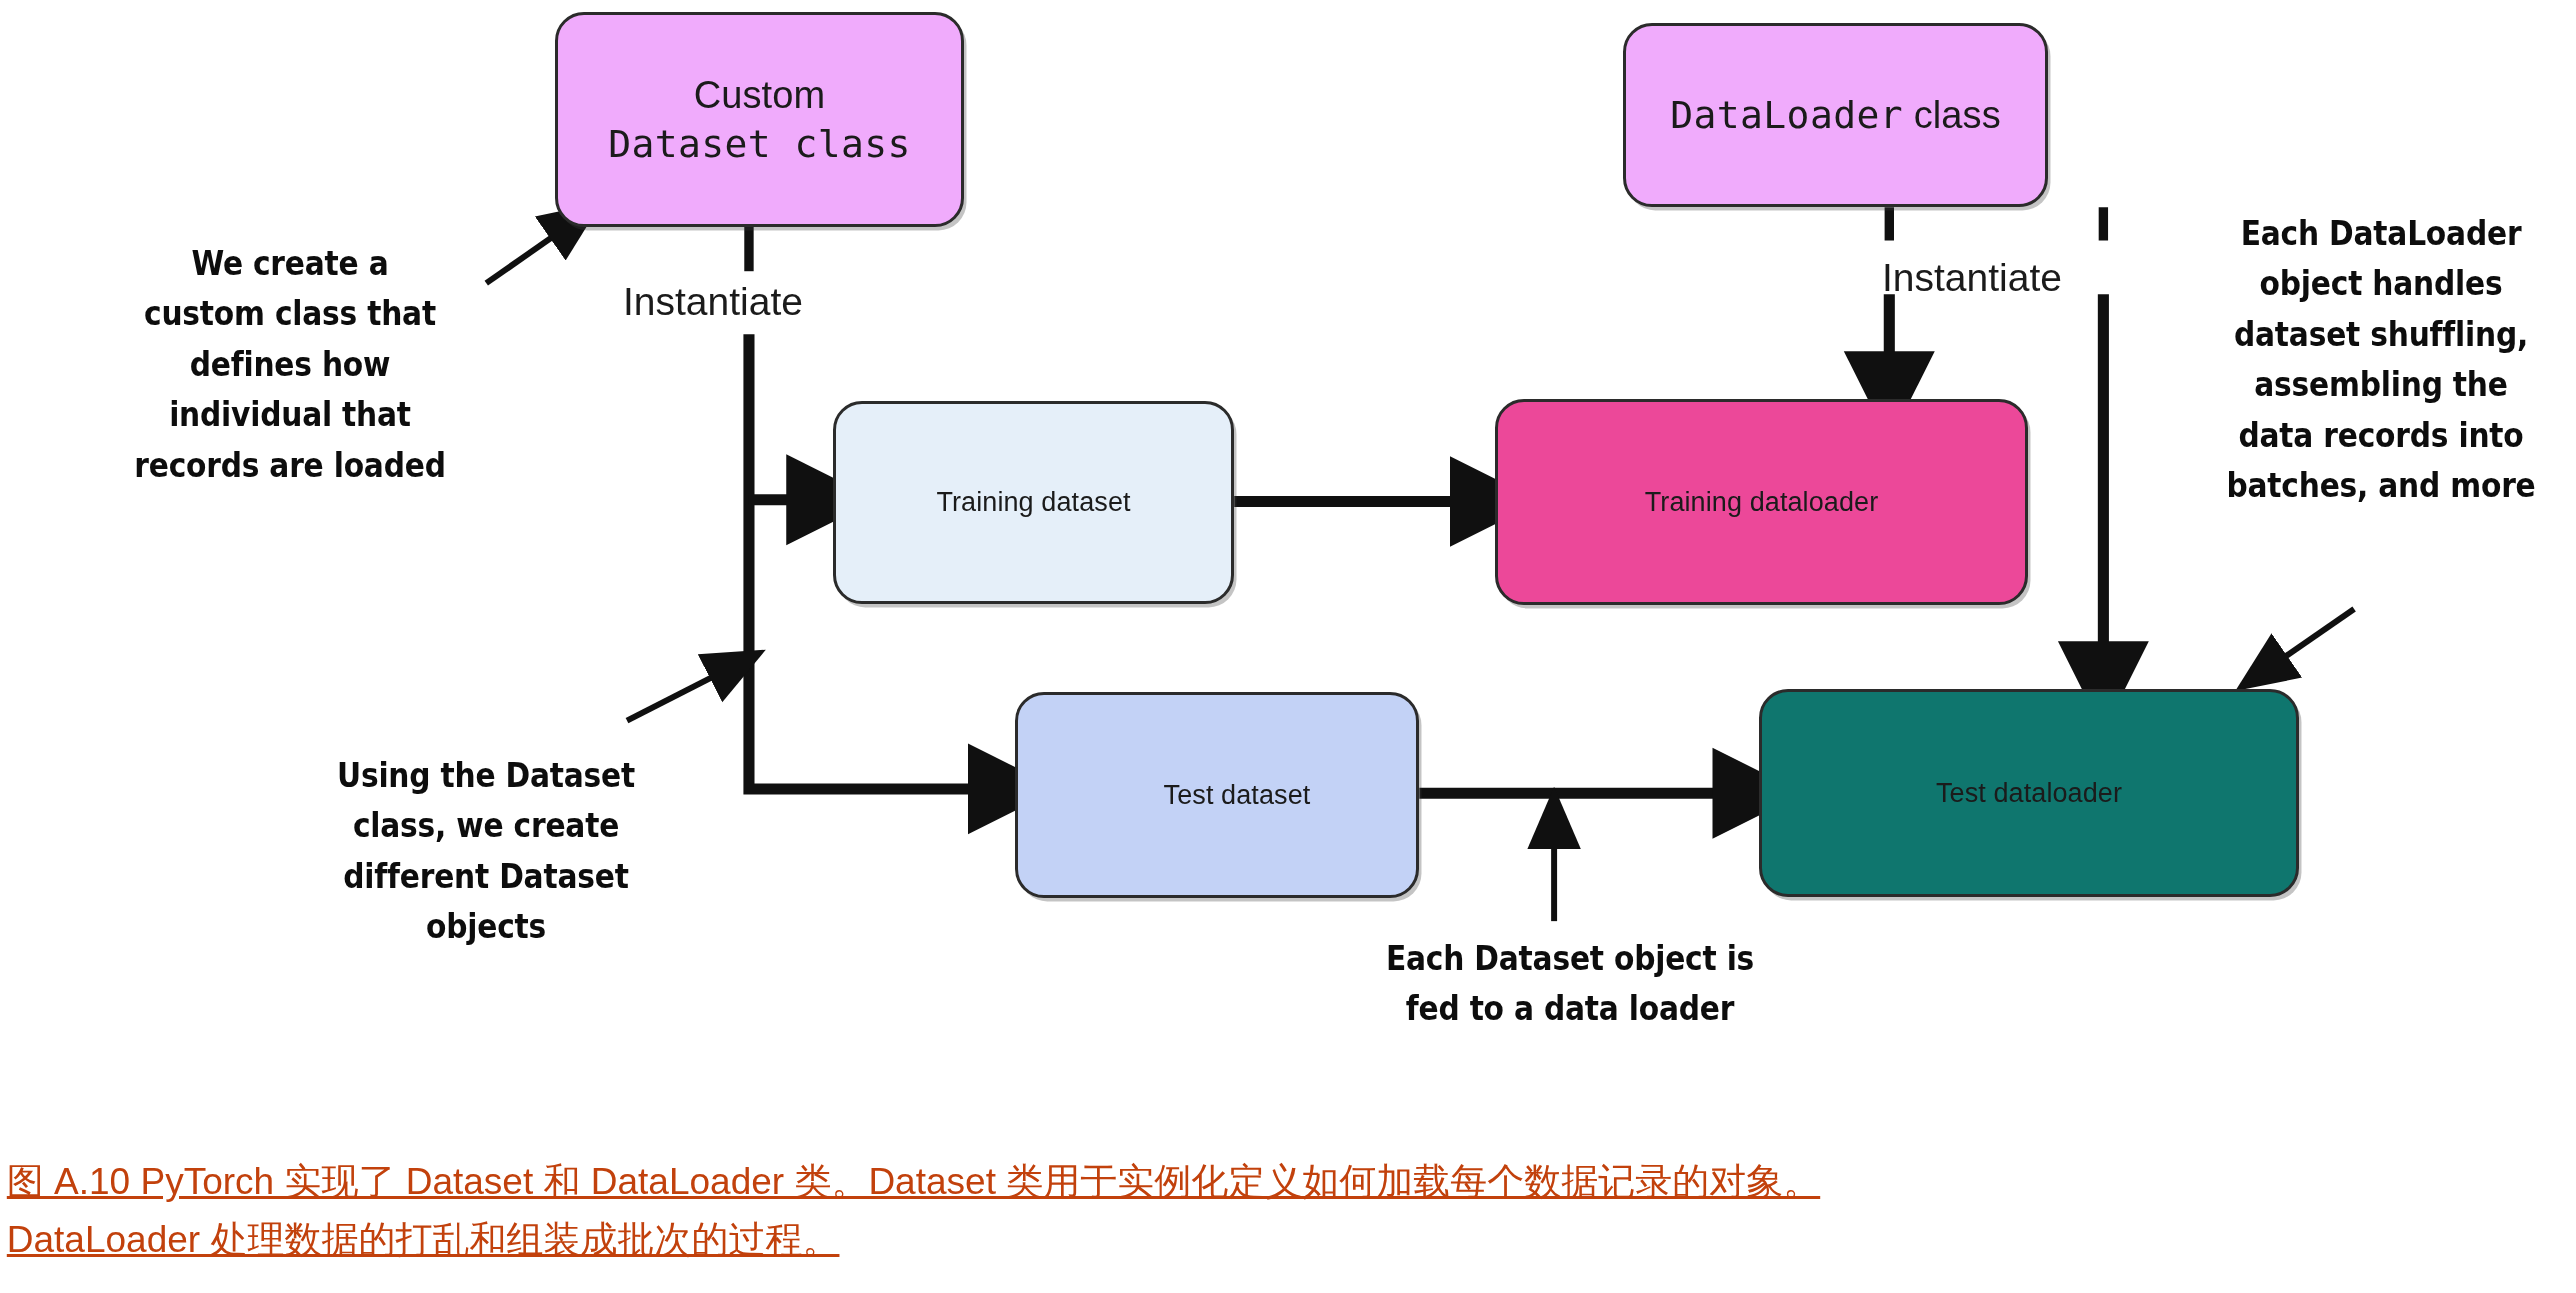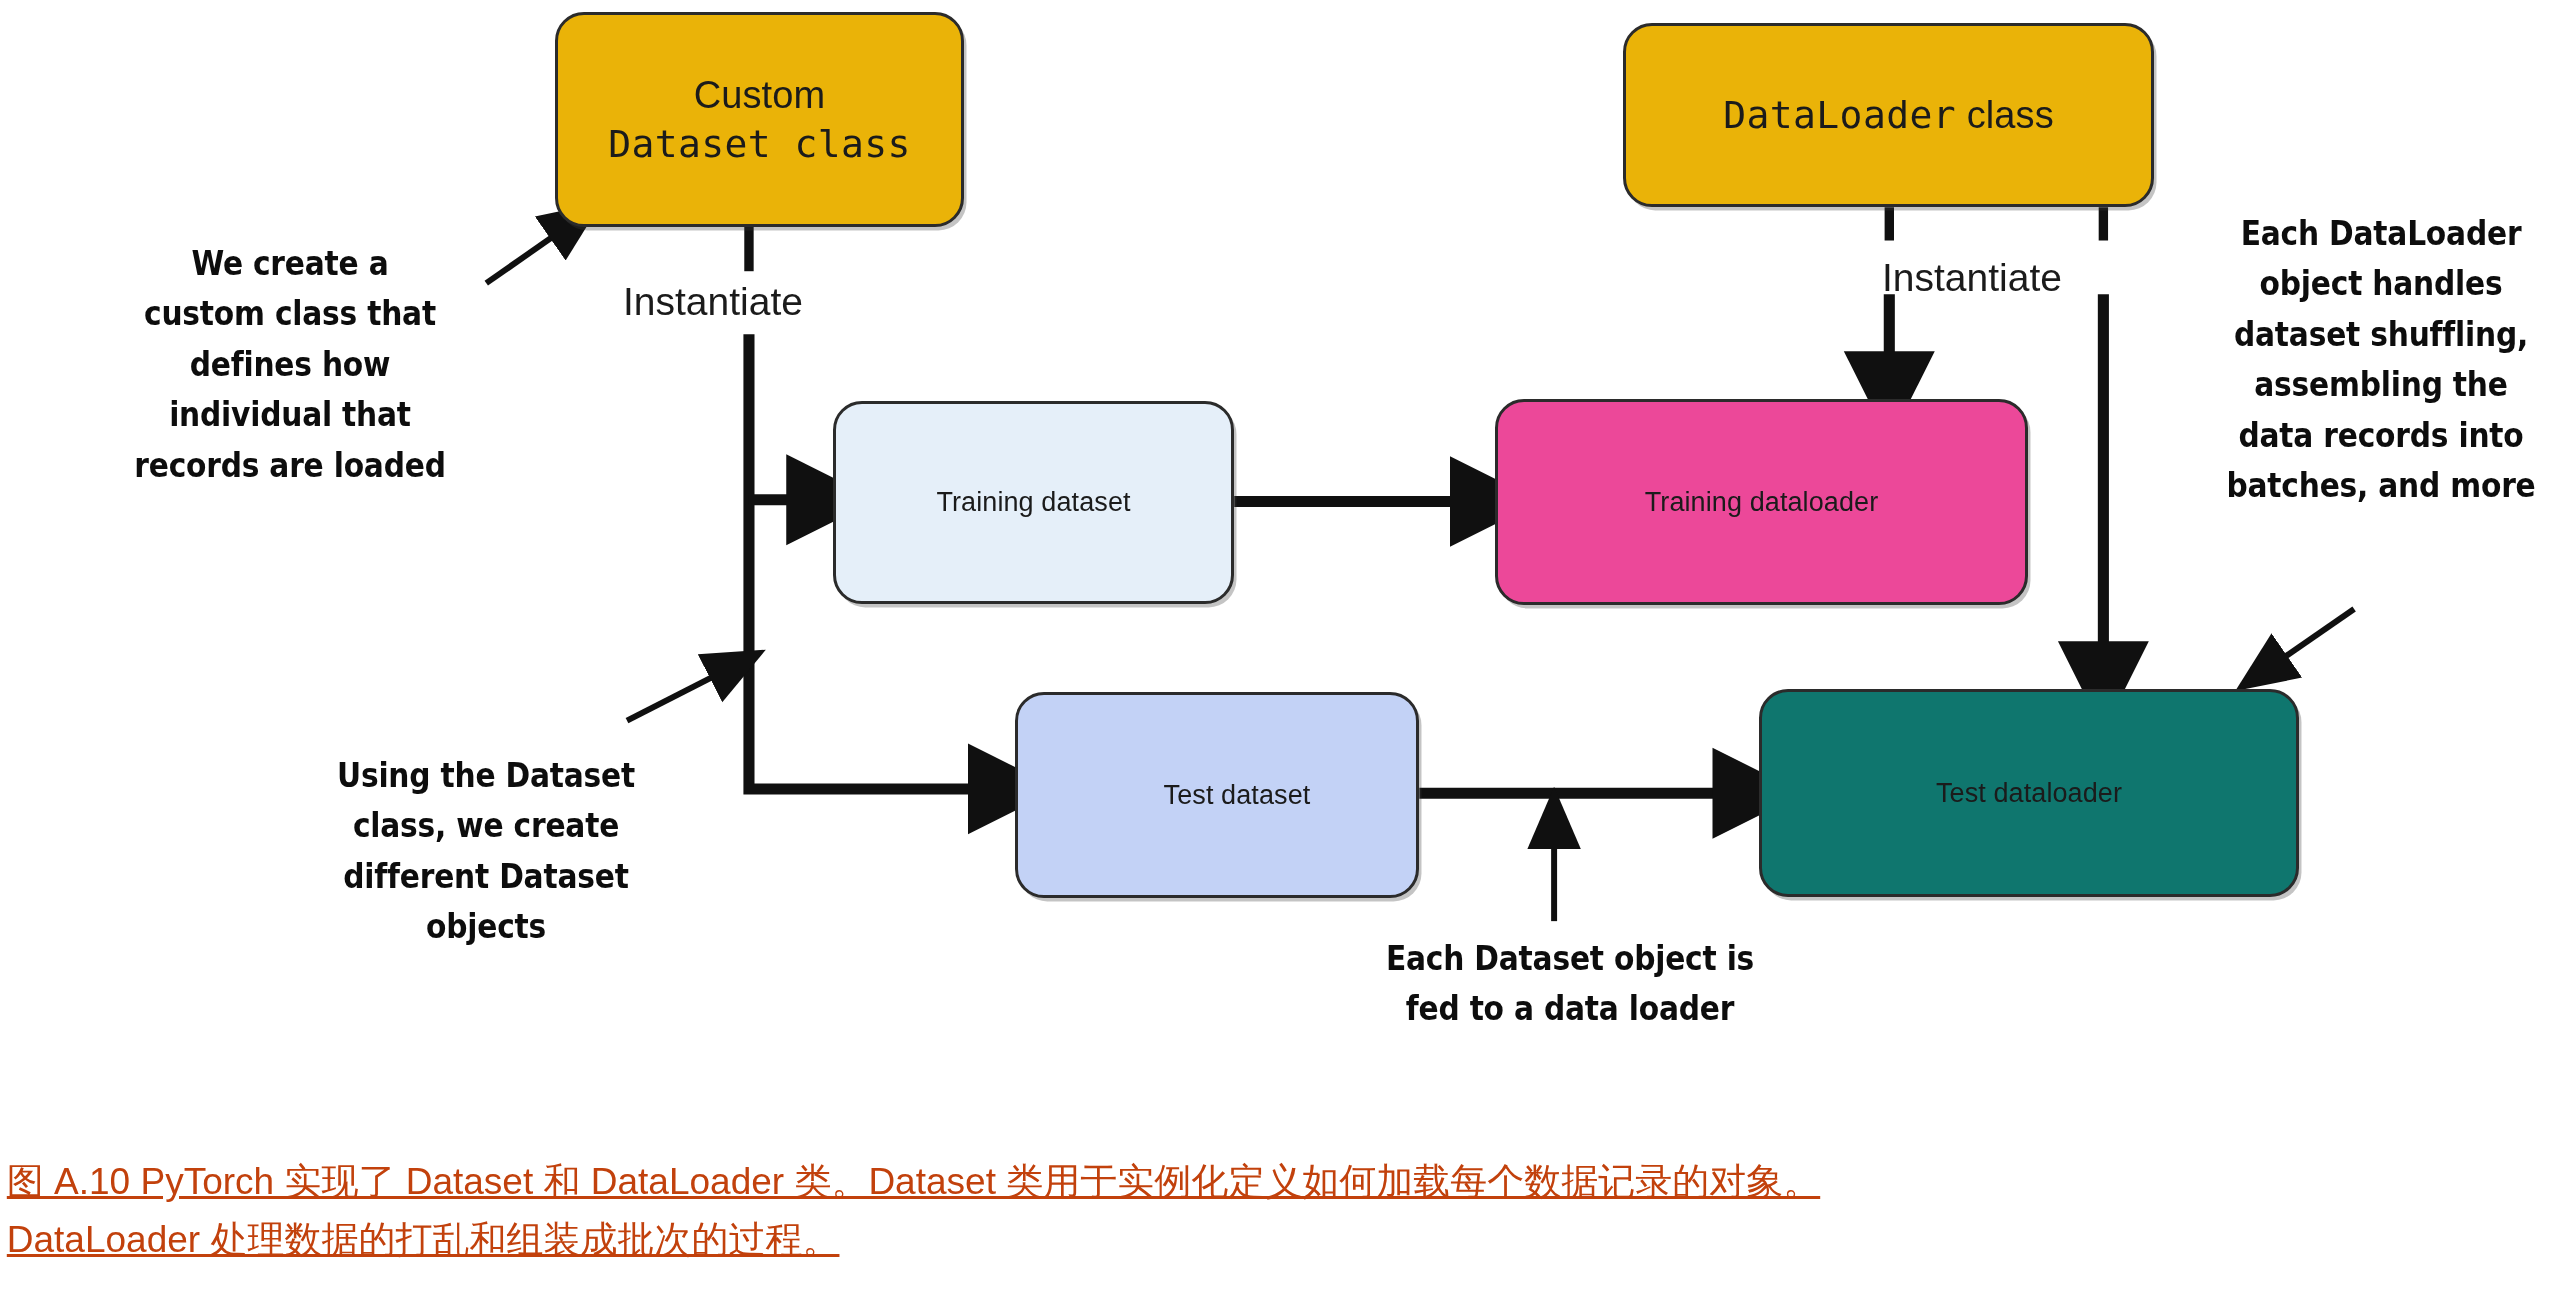--- a/index.html
+++ b/index.html
@@ -37,21 +37,21 @@
 
   
   .node {
     position: absolute;
     box-sizing: border-box;
     display: flex;
     align-items: center;
     justify-content: center;
     border: 3.4px solid #2b2b2b;
     border-radius: 29px;
-    background: #eab308;
+    background: #f0abfc;
     box-shadow: 3.4px 4.3px 0 -0.9px rgba(60,60,60,0.30);
     text-align: center;
     line-height: 1.28;
   }
   .node .node-label {
     display: block;
     padding: 0 15.4px;
     font-size: 27px;
     color: #1b1b1b;
     letter-spacing: 0.1px;
@@ -65,21 +65,21 @@
   }
   .sans {
     font-family: "Liberation Sans", "DejaVu Sans", sans-serif;
   }
 
   
   #node-custom-dataset-class {
     left: 555px; top: 12px; width: 409px; height: 215px;
   }
   #node-dataloader-class {
-    left: 1623px; top: 23px; width: 531px; height: 184px;
+    left: 1623px; top: 23px; width: 425px; height: 184px;
   }
   #node-training-dataset {
     left: 833px; top: 401px; width: 401px; height: 203px;
     background: #e5eff9;
   }
   #node-training-dataloader {
     left: 1495px; top: 399px; width: 533px; height: 206px;
     background: #ec4899;
   }
   #node-test-dataset {

